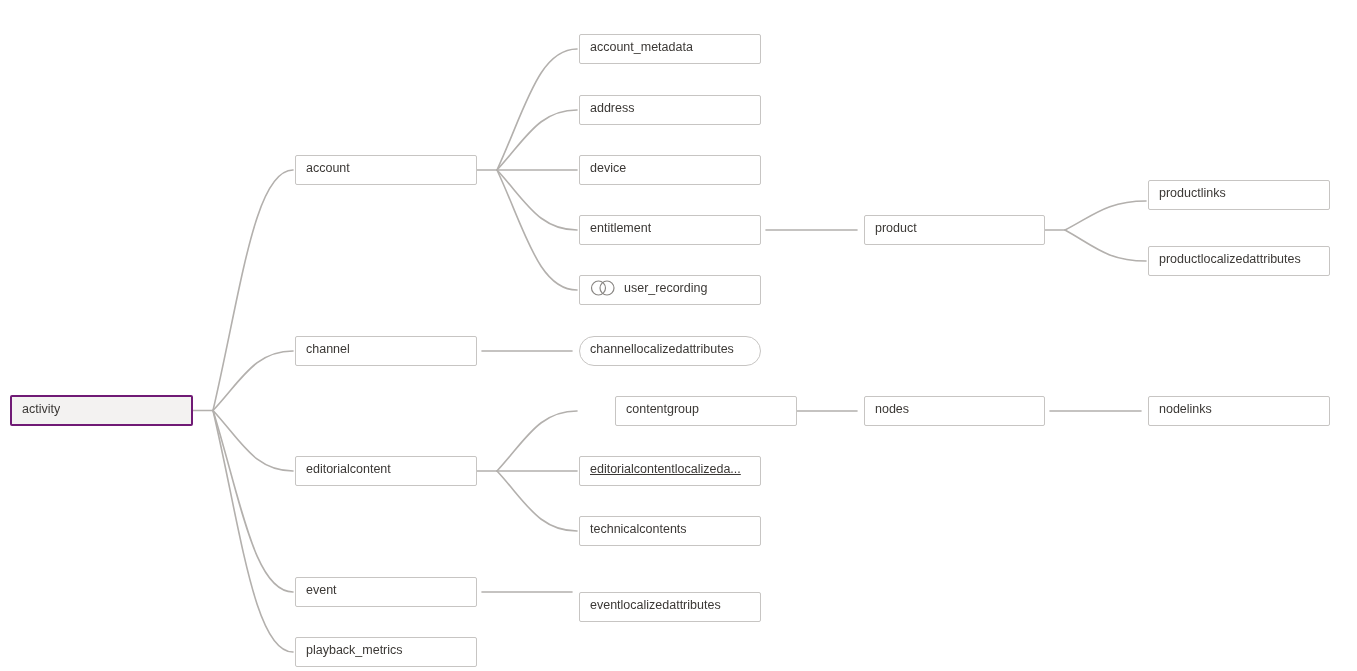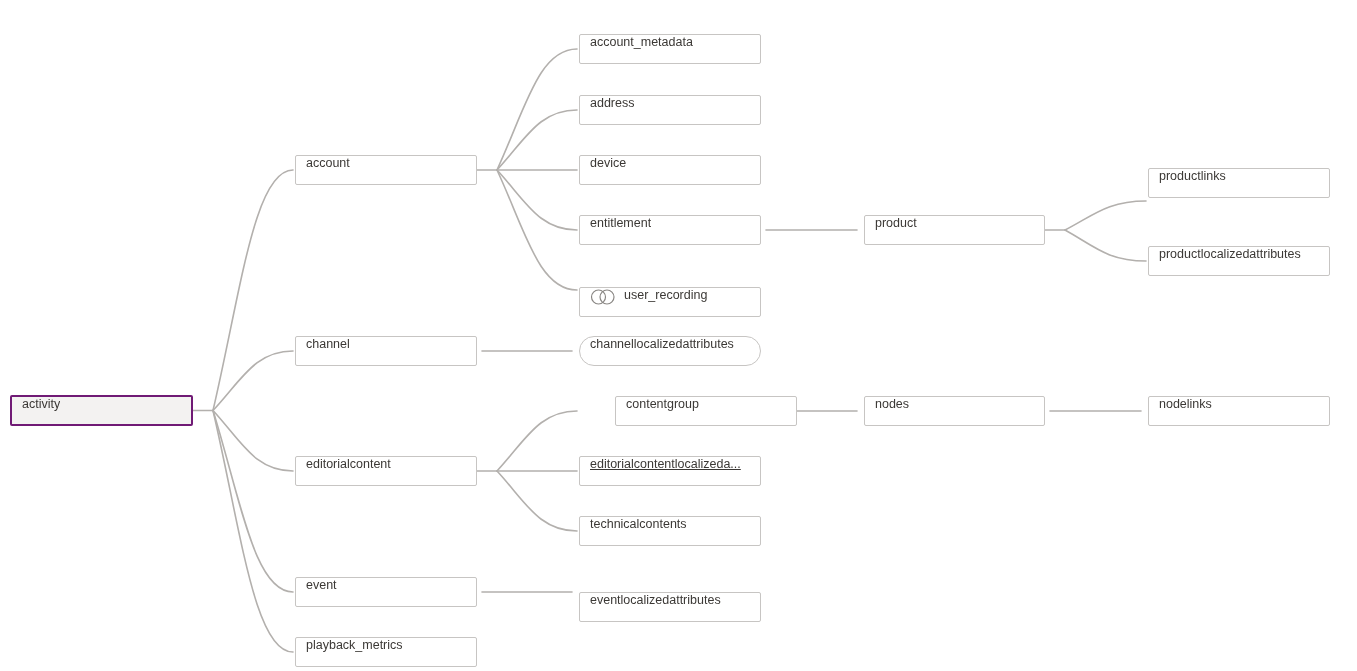--- a/index.html
+++ b/index.html
@@ -20,21 +20,21 @@
     left: 0;
     top: 0;
   }
   .node {
     position: absolute;
     box-sizing: border-box;
     background: #ffffff;
     border: 1px solid #c7c5c3;
     border-radius: 2px;
     display: flex;
-    align-items: flex-start;
+    align-items: center;
     padding: 0 8px 4px 10px;
     font-size: 12.5px;
     color: #3b3835;
     cursor: default;
     white-space: nowrap;
     overflow: hidden;
   }
   .node.root {
     border: 2px solid #701a75;
     background: #f3f2f1;
@@ -107,21 +107,21 @@
     </div>
     <div class="node" style="left: 579px; top: 95px; width: 182px; height: 30px;">
       <span class="label">address</span>
     </div>
     <div class="node" style="left: 579px; top: 155px; width: 182px; height: 30px;">
       <span class="label">device</span>
     </div>
     <div class="node" style="left: 579px; top: 215px; width: 182px; height: 30px;">
       <span class="label">entitlement</span>
     </div>
-    <div class="node" style="left: 579px; top: 275px; width: 182px; height: 30px; margin-top: 12px;">
+    <div class="node" style="left: 579px; top: 275px; width: 182px; height: 30px;">
       <span class="icon">
         <svg width="26" height="18" viewBox="0 0 26 18">
           <circle cx="8.5" cy="9" r="7" fill="none" stroke="#8a8784" stroke-width="1.2"></circle>
           <circle cx="17" cy="9" r="7" fill="none" stroke="#8a8784" stroke-width="1.2"></circle>
         </svg>
       </span>
       <span class="label">user_recording</span>
     </div>
     <div class="node" style="left: 579px; top: 336px; width: 182px; height: 30px; border-radius: 15px;">
       <span class="label">channellocalizedattributes</span>
@@ -137,21 +137,21 @@
     </div>
     <div class="node" style="left: 579px; top: 577px; width: 182px; height: 30px; margin-top: 15px;">
       <span class="label">eventlocalizedattributes</span>
     </div>
     <div class="node" style="left: 864px; top: 215px; width: 181px; height: 30px;">
       <span class="label">product</span>
     </div>
     <div class="node" style="left: 864px; top: 396px; width: 181px; height: 30px;">
       <span class="label">nodes</span>
     </div>
-    <div class="node" style="left: 1148px; top: 168px; width: 182px; height: 30px;">
+    <div class="node" style="left: 1148px; top: 180px; width: 182px; height: 30px;">
       <span class="label">productlinks</span>
     </div>
     <div class="node" style="left: 1148px; top: 246px; width: 182px; height: 30px;">
       <span class="label">productlocalizedattributes</span>
     </div>
     <div class="node" style="left: 1148px; top: 396px; width: 182px; height: 30px;">
       <span class="label">nodelinks</span>
     </div>
   </div>
 

